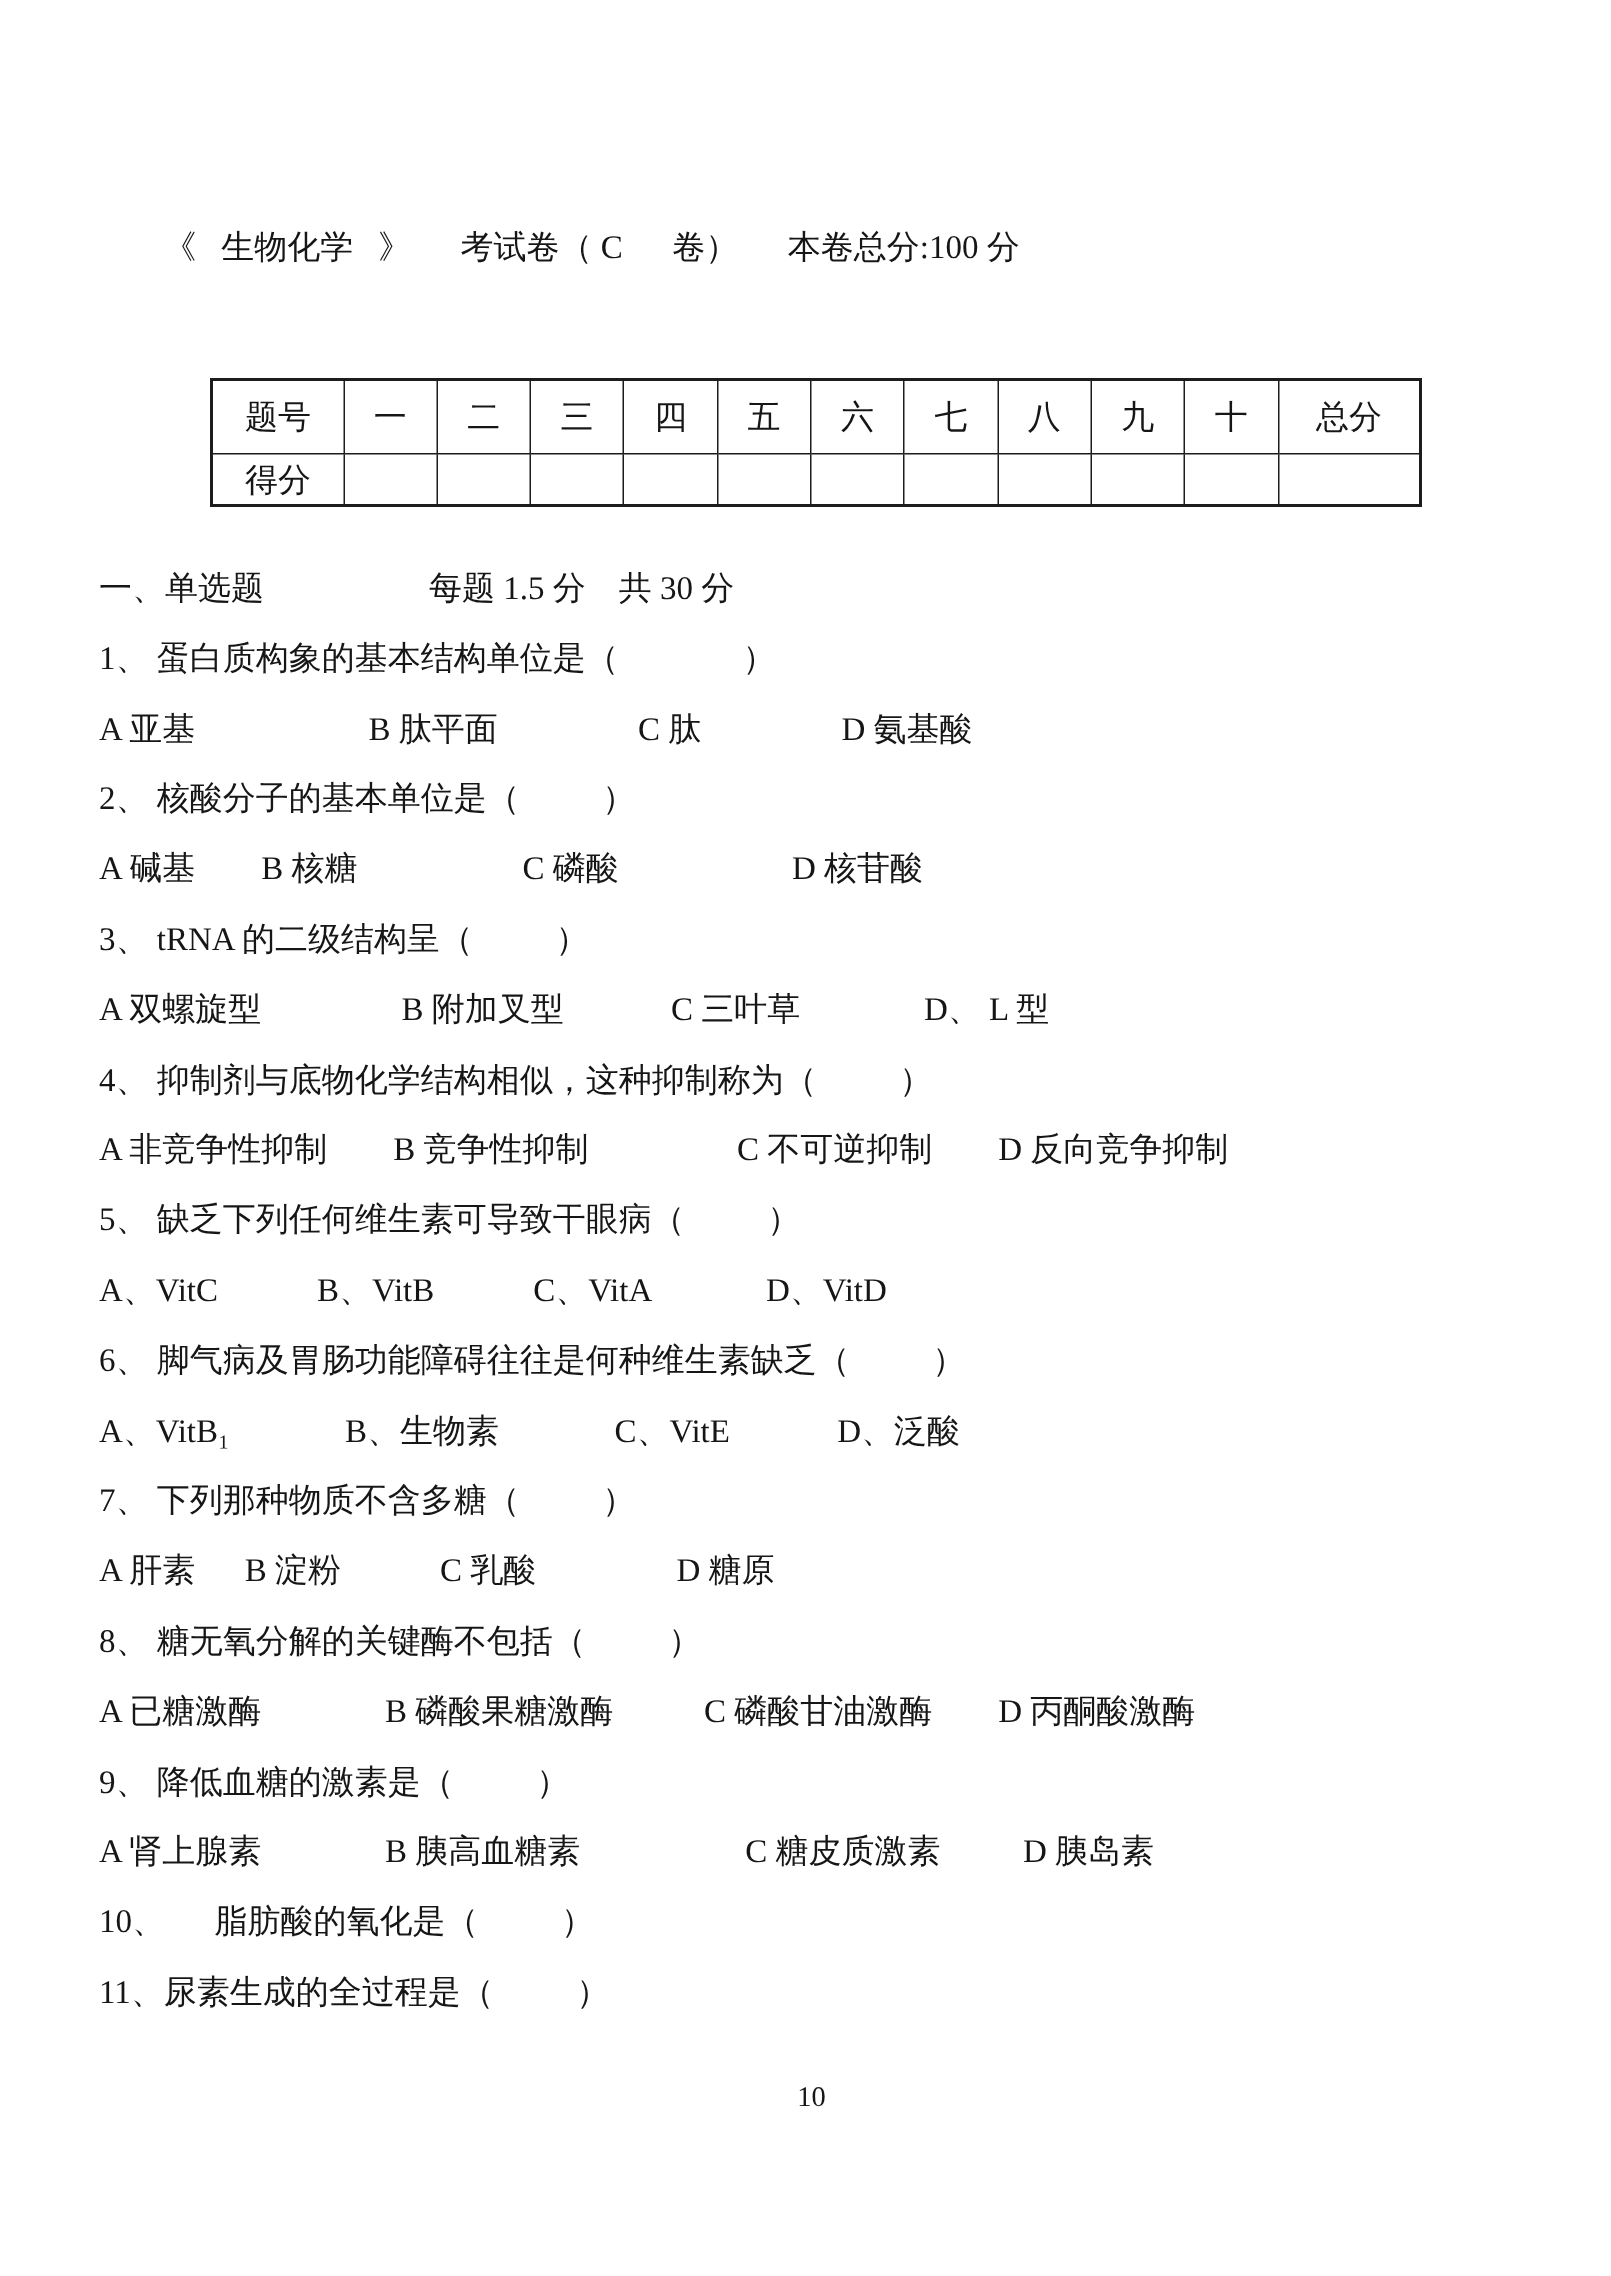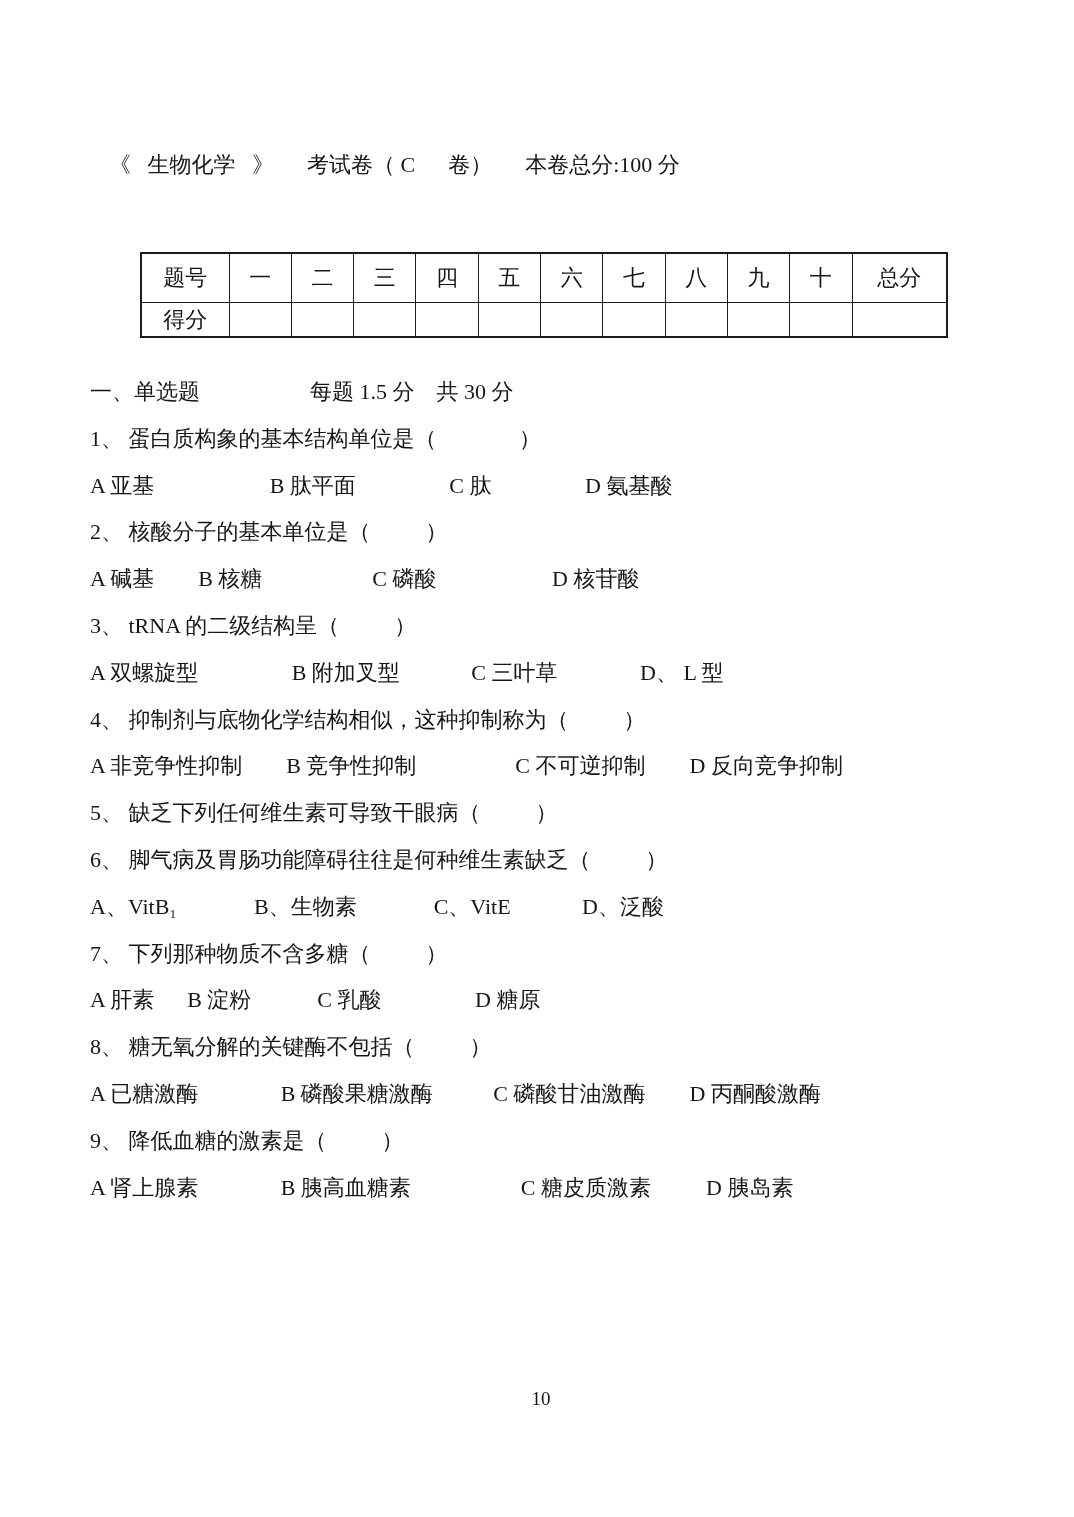--- a/index.html
+++ b/index.html
@@ -32,21 +32,21 @@
     border: 1px solid #1c1c1c;
     text-align: center;
     vertical-align: middle;
     font-size: 22px;
     padding: 0;
     overflow: hidden;
   }
   .score-table tr.row-header td { height: 48px; }
   .score-table tr.row-score td { height: 33px; }
   .body-lines {
-    margin-left: 90px;
+    margin-left: 66px;
     margin-top: 31px;
     font-size: 22px;
   }
   .line {
     height: 46.8px;
     line-height: 46.8px;
     white-space: pre;
   }
   .page-number {
     position: absolute;
@@ -114,24 +114,27 @@
   <div>
       <div class="line">1、 蛋白质构象的基本结构单位是（               ）</div>
       <div class="line">A 亚基                     B 肽平面                 C 肽                 D 氨基酸</div>
       <div class="line">2、 核酸分子的基本单位是（          ）</div>
       <div class="line">A 碱基        B 核糖                    C 磷酸                     D 核苷酸</div>
       <div class="line">3、 tRNA 的二级结构呈（          ）</div>
       <div class="line">A 双螺旋型                 B 附加叉型             C 三叶草               D、 L 型</div>
       <div class="line">4、 抑制剂与底物化学结构相似，这种抑制称为（          ）</div>
       <div class="line">A 非竞争性抑制        B 竞争性抑制                  C 不可逆抑制        D 反向竞争抑制</div>
       <div class="line">5、 缺乏下列任何维生素可导致干眼病（          ）</div>
+      <div class="line">A、VitC            B、VitB            C、VitA              D、VitD</div>
       <div class="line">6、 脚气病及胃肠功能障碍往往是何种维生素缺乏（          ）</div>
       <div class="line">A、VitB₁              B、生物素              C、VitE             D、泛酸</div>
       <div class="line">7、 下列那种物质不含多糖（          ）</div>
       <div class="line">A 肝素      B 淀粉            C 乳酸                 D 糖原</div>
       <div class="line">8、 糖无氧分解的关键酶不包括（          ）</div>
       <div class="line">A 已糖激酶               B 磷酸果糖激酶           C 磷酸甘油激酶        D 丙酮酸激酶</div>
       <div class="line">9、 降低血糖的激素是（          ）</div>
       <div class="line">A 肾上腺素               B 胰高血糖素                    C 糖皮质激素          D 胰岛素</div>
+      <div class="line">10、      脂肪酸的氧化是（          ）</div>
+      <div class="line">11、尿素生成的全过程是（          ）</div>
     </div>
 </div>
 
 <div class="page-number">10</div>
 
 </body></html>

